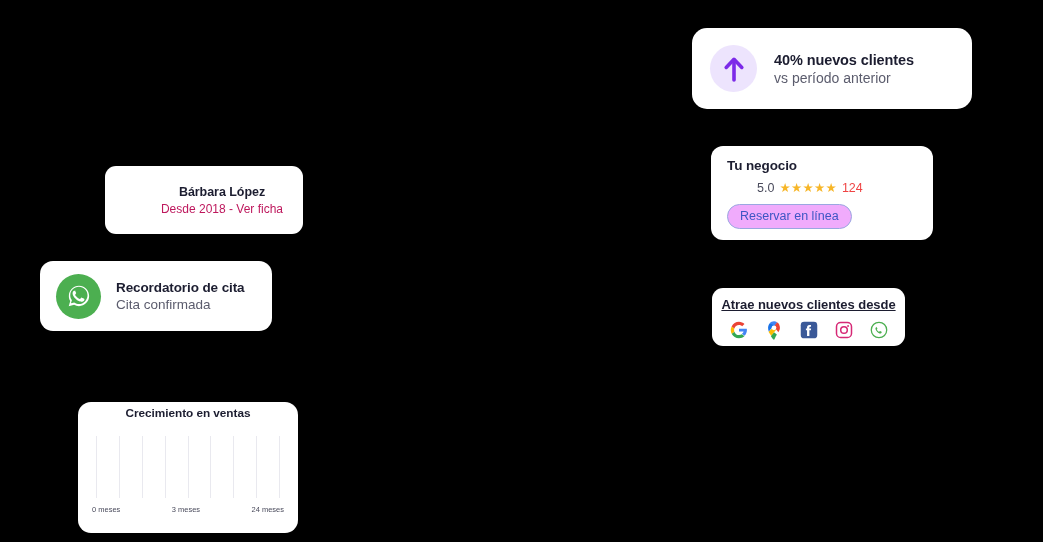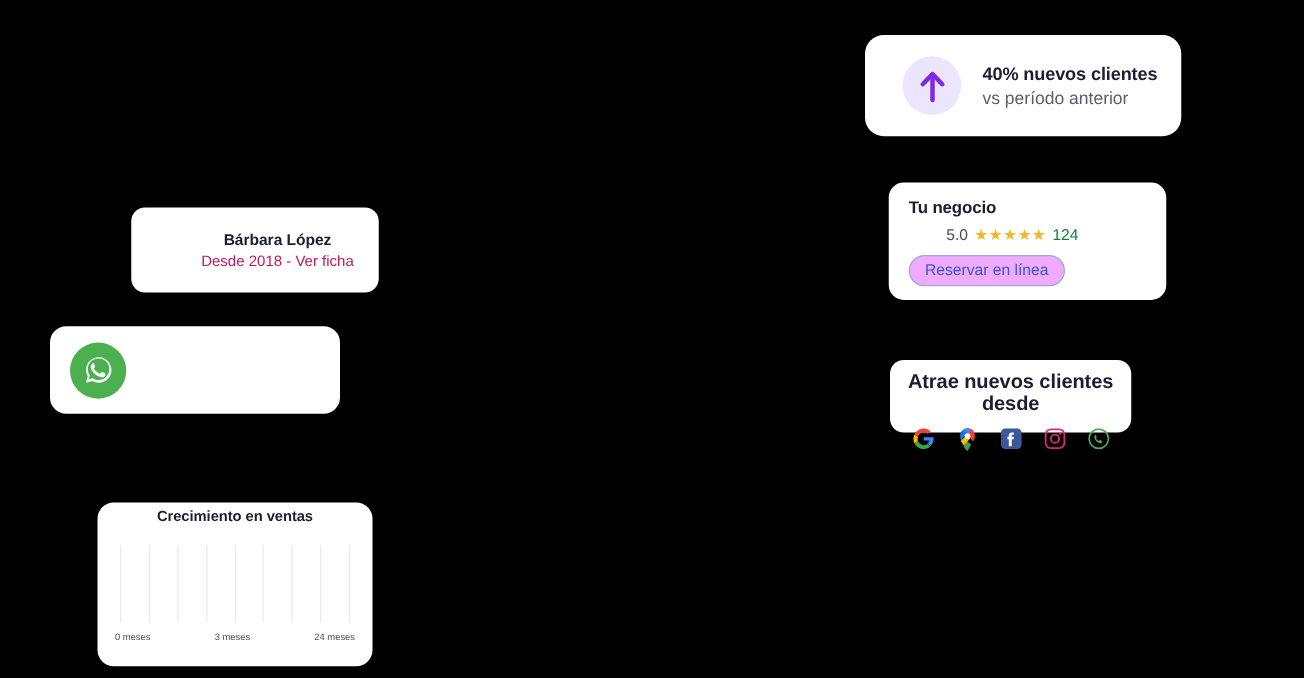--- a/index.html
+++ b/index.html
@@ -21,26 +21,26 @@
     background: #ffffff;
     border-radius: 14px;
     box-shadow: 0 10px 26px rgba(0,0,0,0.30), 0 2px 6px rgba(0,0,0,0.18);
     box-sizing: border-box;
   }
 
   
   #card-new-clients {
     left: 692px;
     top: 28px;
-    width: 253px;
+    width: 280px;
     height: 81px;
     border-radius: 15px;
     display: flex;
     align-items: center;
-    padding: 0 30px;
+    padding: 0 18px;
     gap: 17px;
   }
   .arrow-circle {
     width: 47px;
     height: 47px;
     border-radius: 50%;
     background: #ede4fd;
     flex: 0 0 auto;
     display: flex;
     align-items: center;
@@ -78,21 +78,21 @@
     line-height: 1.1;
   }
   .biz-rating-row {
     display: flex;
     align-items: center;
     gap: 5px;
     margin-top: 7px;
   }
   .biz-score { font-size: 12.5px; color: #4a4b5c; margin-left: 30px; }
   .biz-stars { font-size: 12.5px; color: #f7b628; letter-spacing: 0.3px; line-height: 1; }
-  .biz-count { font-size: 12.5px; color: #15803d; }
+  .biz-count { font-size: 12.5px; color: #ef4444; }
   .biz-btn {
     margin-top: 9px;
     display: inline-block;
     border: 1px solid #9aa7e0;
     border-radius: 14px;
     color: #3d56c4;
     font-size: 12.5px;
     padding: 4px 12px 5px 12px;
     background: #f0abfc;
     cursor: pointer;
@@ -103,24 +103,25 @@
   #card-social {
     left: 712px;
     top: 288px;
     width: 193px;
     height: 58px;
     border-radius: 11px;
     padding: 9px 0 0 0;
     text-align: center;
   }
   .social-title {
-    font-size: 16px;
+    font-size: 13px;
     font-weight: bold;
     color: #1c1d30;
     letter-spacing: -0.05px;
+    text-decoration: underline;
   }
   .social-icons {
     margin-top: 8px;
     display: flex;
     align-items: center;
     justify-content: center;
     gap: 17px;
   }
   .social-icons svg { display: block; }
 
@@ -294,20 +295,24 @@
   <div class="cust-sub">Desde 2018 - Ver ficha</div>
 </div>
 
 <div class="card" id="card-reminder">
   <div class="wa-circle">
     <svg width="28" height="28" viewBox="0 0 24 24" aria-hidden="true">
       <path fill="#ffffff" d="M12 3.3c-4.8 0-8.7 3.9-8.7 8.6 0 1.6.4 3.1 1.2 4.4L3.2 20.8l4.6-1.2c1.3.7 2.7 1.1 4.2 1.1 4.8 0 8.7-3.9 8.7-8.6S16.8 3.3 12 3.3zm0 15.6c-1.4 0-2.7-.4-3.8-1.1l-.3-.2-2.8.7.8-2.7-.2-.3c-.8-1.2-1.2-2.6-1.2-4 0-4 3.3-7.2 7.4-7.2s7.4 3.2 7.4 7.2-3.3 7.6-7.3 7.6z"></path>
       <path fill="#ffffff" d="M9.2 7.9c-.2-.5-.4-.5-.6-.5h-.5c-.2 0-.5.1-.7.4-.3.3-.9.9-.9 2.1s.9 2.4 1 2.6c.1.2 1.7 2.8 4.3 3.8 2.1.8 2.6.7 3 .6.5-.1 1.5-.6 1.7-1.2.2-.6.2-1.1.1-1.2-.1-.1-.2-.2-.5-.3l-1.7-.8c-.2-.1-.4-.1-.6.1l-.7.9c-.1.2-.3.2-.5.1-.3-.1-1.2-.5-2.3-1.4-.8-.7-1.4-1.6-1.6-1.9-.1-.2 0-.4.1-.5l.4-.5c.1-.2.2-.3.3-.5.1-.2 0-.4 0-.5l-.8-1.3z"></path>
     </svg>
   </div>
+  <div class="rem-text">
+    <div class="rem-title">Recordatorio de cita</div>
+    <div class="rem-sub">Cita confirmada</div>
+  </div>
 </div>
 
 <div class="card" id="card-chart">
   <div class="chart-title">Crecimiento en ventas</div>
   <div class="chart-plot">
     <div class="gridlines">
       <span class="gridline"></span>
       <span class="gridline"></span>
       <span class="gridline"></span>
       <span class="gridline"></span>

